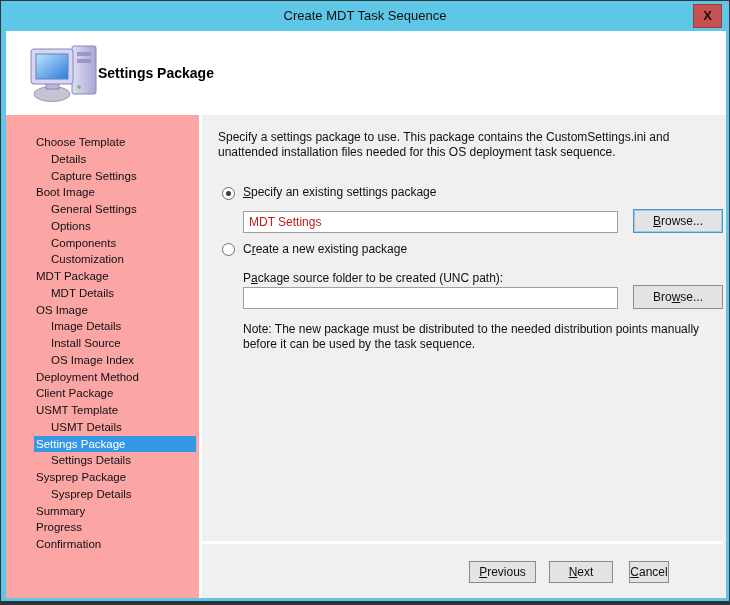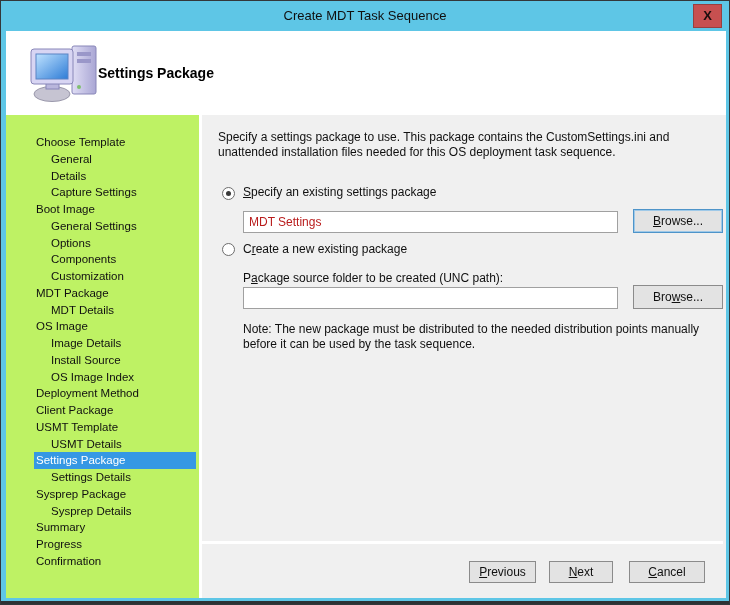--- a/index.html
+++ b/index.html
@@ -41,21 +41,21 @@
   }
 
   .body {
     position:absolute; top:114px; left:5px; width:720px; height:483px;
     background:#F0F0F0;
   }
 
   
   .sidebar {
     position:absolute; top:0; left:0; width:193px; height:483px;
-    padding-top:19px; background:#bef264;
+    padding-top:19px; background:#fca5a5;
   }
   .sb-item {
     height:16.75px; line-height:16.75px;
     font-size:11.5px; color:#101010;
     padding-left:30px; white-space:nowrap;
   }
   .sb-item.lvl1 { padding-left:45px; }
   .sb-item.selected {
     background:#3598E4; color:#ffffff;
     margin-left:28px; margin-right:3px; padding-left:2px;
@@ -107,21 +107,21 @@
     background:#ffffff;
   }
   .footer-btn {
     position:absolute; top:560px; height:22px;
     background:#E3E3E3; border:1px solid #8B8B8B;
     font-family:"Liberation Sans", sans-serif;
     font-size:12px; color:#101010; text-align:center;
   }
   .btn-previous { left:468px; width:67px; }
   .btn-next     { left:548px; width:64px; }
-  .btn-cancel   { left:628px; width:76px; }
+  .btn-cancel   { left:628px; width:40px; }
 </style>
 </head>
 <body>
 
 <div class="window">
 
   <div class="titlebar">
     <span>Create MDT Task Sequence</span>
   </div>
   <div class="close-btn">
@@ -151,21 +151,20 @@
         <rect x="8" y="11" width="32" height="25" fill="url(#scr)" stroke="#5B84C4"></rect>
       </svg>
     </span>
     <div class="page-title">Settings Package</div>
   </div>
 
   <div class="body">
 
     <div class="sidebar">
         <div class="sb-item">Choose Template</div>
-        <div class="sb-item lvl1">General</div>
         <div class="sb-item lvl1">Details</div>
         <div class="sb-item lvl1">Capture Settings</div>
         <div class="sb-item">Boot Image</div>
         <div class="sb-item lvl1">General Settings</div>
         <div class="sb-item lvl1">Options</div>
         <div class="sb-item lvl1">Components</div>
         <div class="sb-item lvl1">Customization</div>
         <div class="sb-item">MDT Package</div>
         <div class="sb-item lvl1">MDT Details</div>
         <div class="sb-item">OS Image</div>

